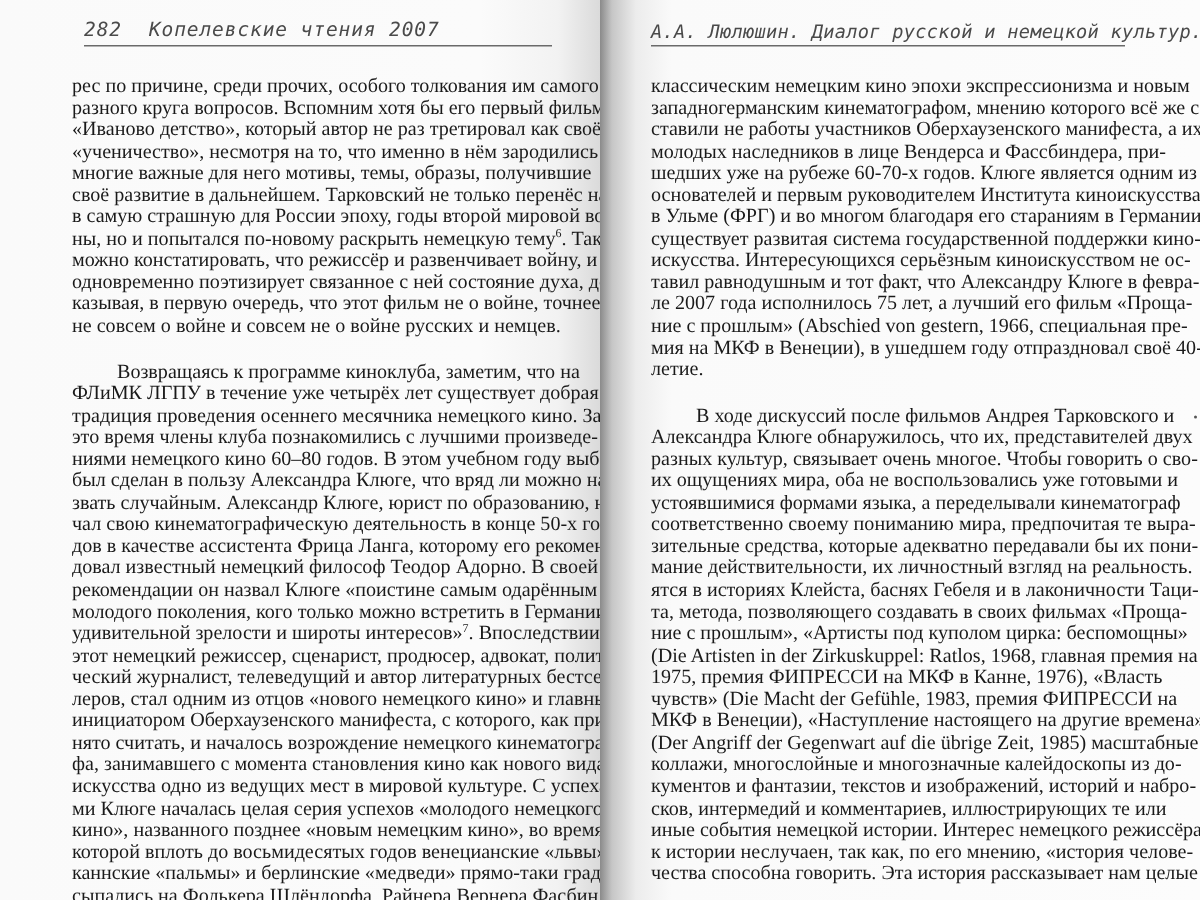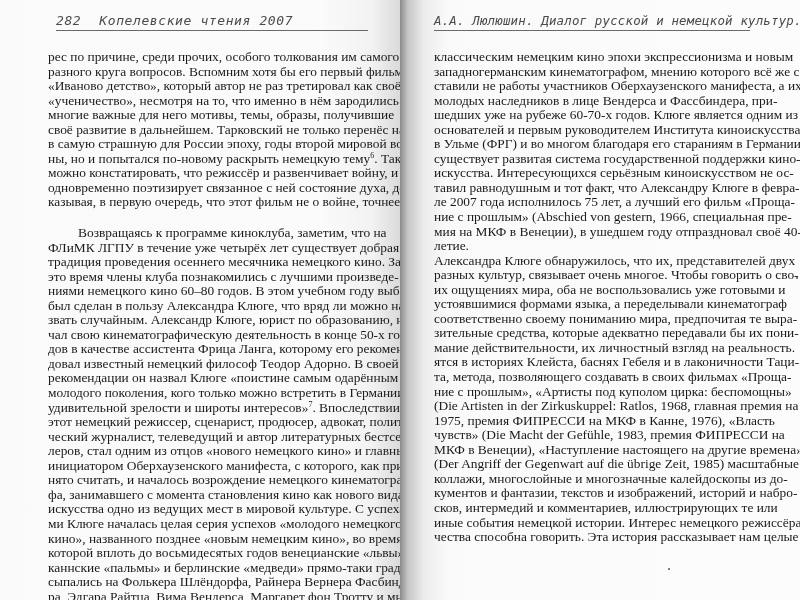--- a/index.html
+++ b/index.html
@@ -80,20 +80,21 @@
         <span class="line">разного круга вопросов. Вспомним хотя бы его первый фильм</span>
         <span class="line">«Иваново детство», который автор не раз третировал как своё</span>
         <span class="line">«ученичество», несмотря на то, что именно в нём зародились</span>
         <span class="line">многие важные для него мотивы, темы, образы, получившие</span>
         <span class="line">своё развитие в дальнейшем. Тарковский не только перенёс нас</span>
         <span class="line">в самую страшную для России эпоху, годы второй мировой вой-</span>
         <span class="line"><span>ны, но и попытался по-новому раскрыть немецкую тему</span><sup>6</sup><span>. Так,</span></span>
         <span class="line">можно констатировать, что режиссёр и развенчивает войну, и</span>
         <span class="line">одновременно поэтизирует связанное с ней состояние духа, до-</span>
         <span class="line">казывая, в первую очередь, что этот фильм не о войне, точнее –</span>
+        <span class="line last">не совсем о войне и совсем не о войне русских и немцев.</span>
         <span class="line indent gap">Возвращаясь к программе киноклуба, заметим, что на</span>
         <span class="line">ФЛиМК ЛГПУ в течение уже четырёх лет существует добрая</span>
         <span class="line">традиция проведения осеннего месячника немецкого кино. За</span>
         <span class="line">это время члены клуба познакомились с лучшими произведе-</span>
         <span class="line">ниями немецкого кино 60–80 годов. В этом учебном году выбор</span>
         <span class="line">был сделан в пользу Александра Клюге, что вряд ли можно на-</span>
         <span class="line">звать случайным. Александр Клюге, юрист по образованию, на-</span>
         <span class="line">чал свою кинематографическую деятельность в конце 50-х го-</span>
         <span class="line">дов в качестве ассистента Фрица Ланга, которому его рекомен-</span>
         <span class="line">довал известный немецкий философ Теодор Адорно. В своей</span>
@@ -128,37 +129,39 @@
         <span class="line">шедших уже на рубеже 60-70-х годов. Клюге является одним из</span>
         <span class="line">основателей и первым руководителем Института киноискусства</span>
         <span class="line">в Ульме (ФРГ) и во многом благодаря его стараниям в Германии</span>
         <span class="line">существует развитая система государственной поддержки кино-</span>
         <span class="line">искусства. Интересующихся серьёзным киноискусством не ос-</span>
         <span class="line">тавил равнодушным и тот факт, что Александру Клюге в февра-</span>
         <span class="line">ле 2007 года исполнилось 75 лет, а лучший его фильм «Проща-</span>
         <span class="line">ние с прошлым» (Abschied von gestern, 1966, специальная пре-</span>
         <span class="line">мия на МКФ в Венеции), в ушедшем году отпраздновал своё 40-</span>
         <span class="line last">летие.</span>
+        <span class="line indent gap">В ходе дискуссий после фильмов Андрея Тарковского и</span>
         <span class="line">Александра Клюге обнаружилось, что их, представителей двух</span>
         <span class="line">разных культур, связывает очень многое. Чтобы говорить о сво-</span>
         <span class="line">их ощущениях мира, оба не воспользовались уже готовыми и</span>
         <span class="line">устоявшимися формами языка, а переделывали кинематограф</span>
         <span class="line">соответственно своему пониманию мира, предпочитая те выра-</span>
         <span class="line">зительные средства, которые адекватно передавали бы их пони-</span>
         <span class="line">мание действительности, их личностный взгляд на реальность.</span>
         <span class="line">ятся в историях Клейста, баснях Гебеля и в лаконичности Таци-</span>
         <span class="line">та, метода, позволяющего создавать в своих фильмах «Проща-</span>
         <span class="line">ние с прошлым», «Артисты под куполом цирка: беспомощны»</span>
         <span class="line">(Die Artisten in der Zirkuskuppel: Ratlos, 1968, главная премия на</span>
         <span class="line">1975, премия ФИПРЕССИ на МКФ в Канне, 1976), «Власть</span>
         <span class="line">чувств» (Die Macht der Gefühle, 1983, премия ФИПРЕССИ на</span>
         <span class="line">МКФ в Венеции), «Наступление настоящего на другие времена»</span>
         <span class="line">(Der Angriff der Gegenwart auf die übrige Zeit, 1985) масштабные</span>
         <span class="line">коллажи, многослойные и многозначные калейдоскопы из до-</span>
         <span class="line">кументов и фантазии, текстов и изображений, историй и набро-</span>
         <span class="line">сков, интермедий и комментариев, иллюстрирующих те или</span>
         <span class="line">иные события немецкой истории. Интерес немецкого режиссёра</span>
+        <span class="line">к истории неслучаен, так как, по его мнению, «история челове-</span>
         <span class="line">чества способна говорить. Эта история рассказывает нам целые</span>
       </div>
     <div class="speck" style="left:396px; top:277px;"></div>
     <div class="speck" style="left:268px; top:568px;"></div>
   </div>
 </div>
 
 </body></html>

